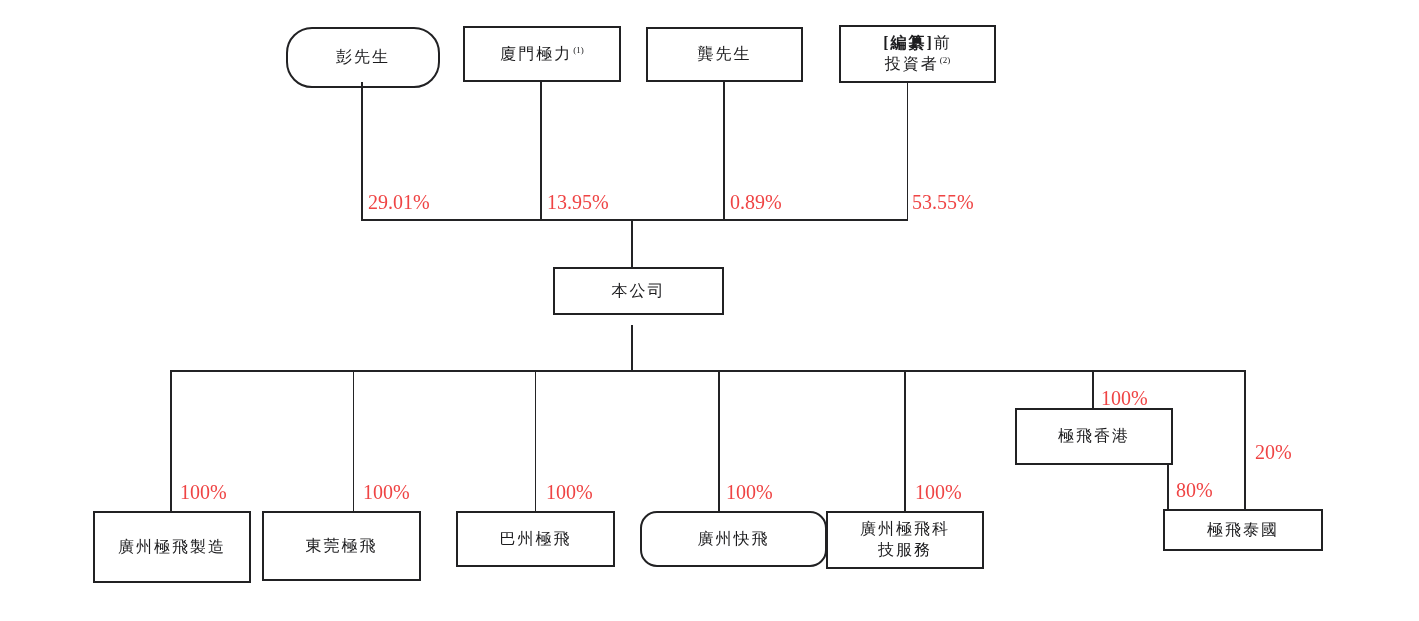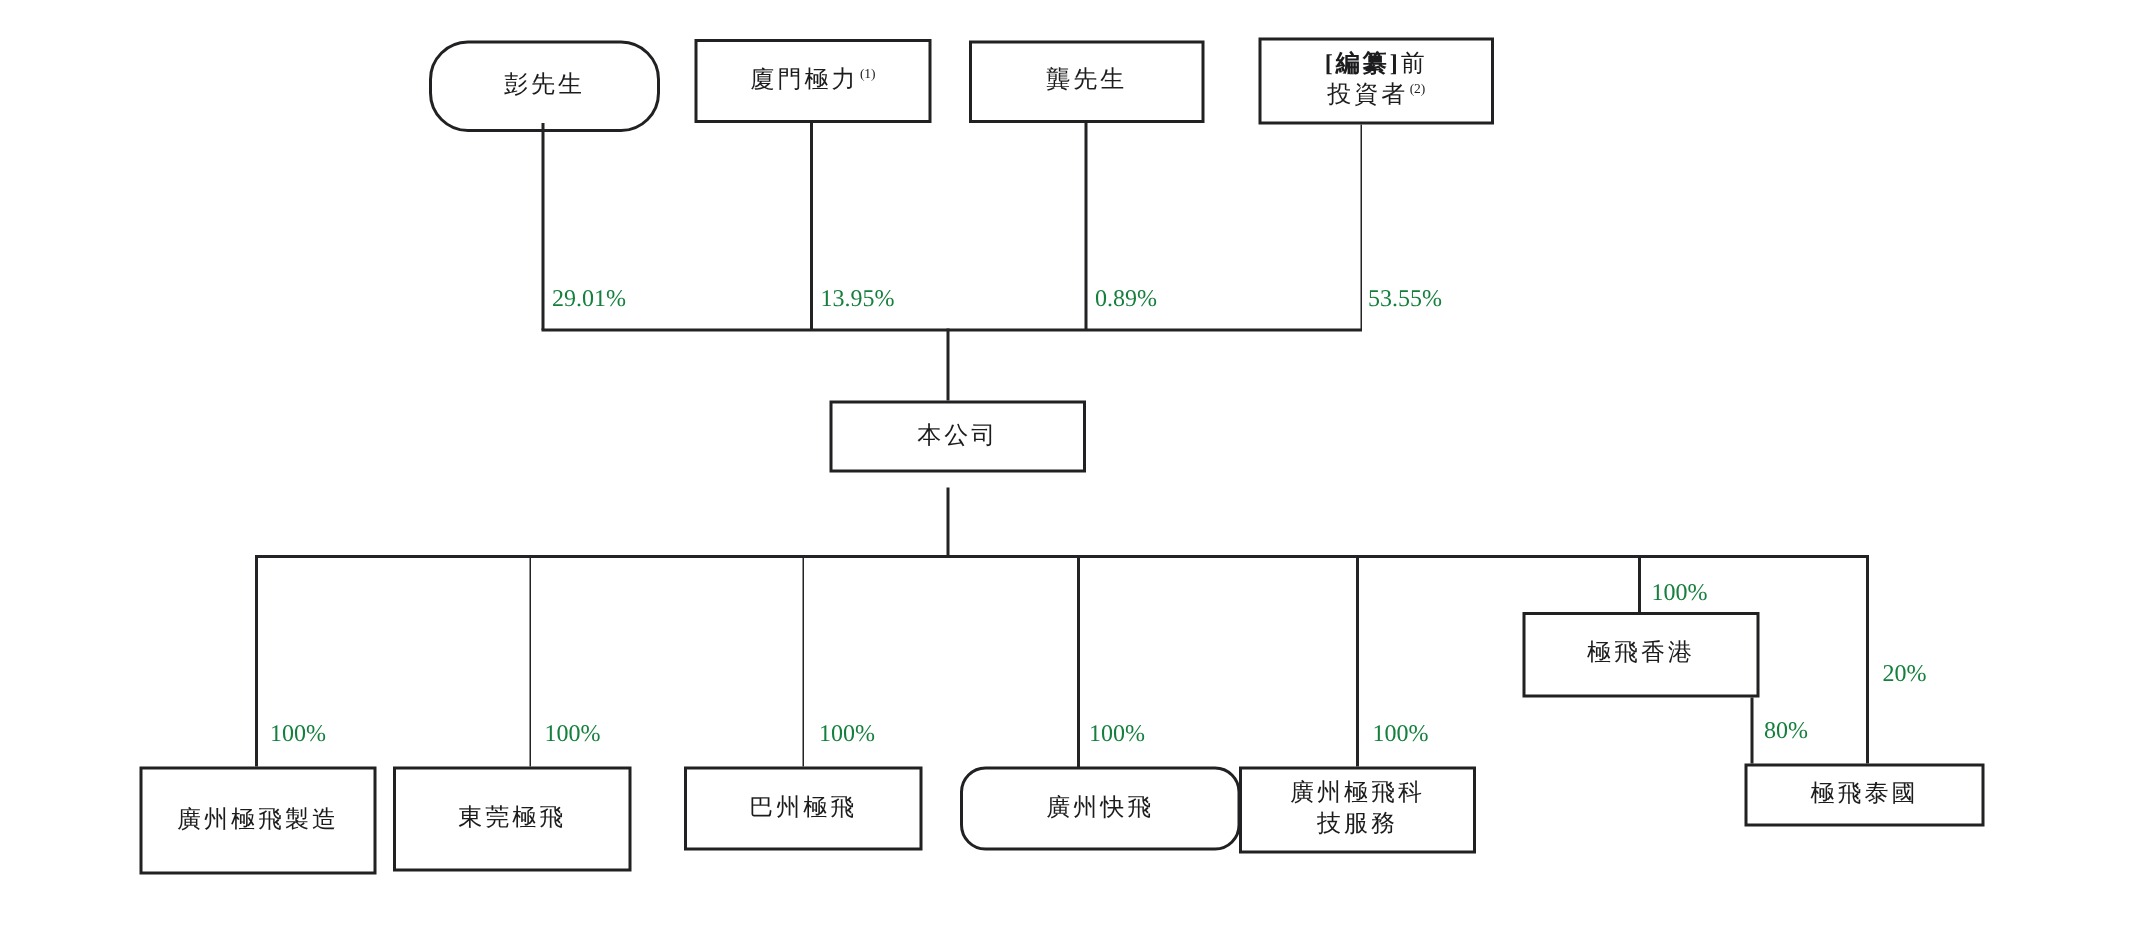--- a/index.html
+++ b/index.html
@@ -21,23 +21,23 @@
     font-size:16px;
     letter-spacing:2px;
     line-height:1.3;
     color:#1c1c1e;
   }
   .box .inner{width:100%;}
   .vline{position:absolute;width:1.5px;background:#232325;}
   .hline{position:absolute;height:1.5px;background:#232325;}
   .pct{
     position:absolute;
-    font-size:16px;
+    font-size:20px;
     letter-spacing:0;
-    color:#15803d;
+    color:#ef4444;
     white-space:nowrap;
   }
   sup.fn{
     font-size:9px;
     letter-spacing:0;
     vertical-align:6px;
     margin-left:1px;
   }
   .b{font-weight:bold;}
 </style>

